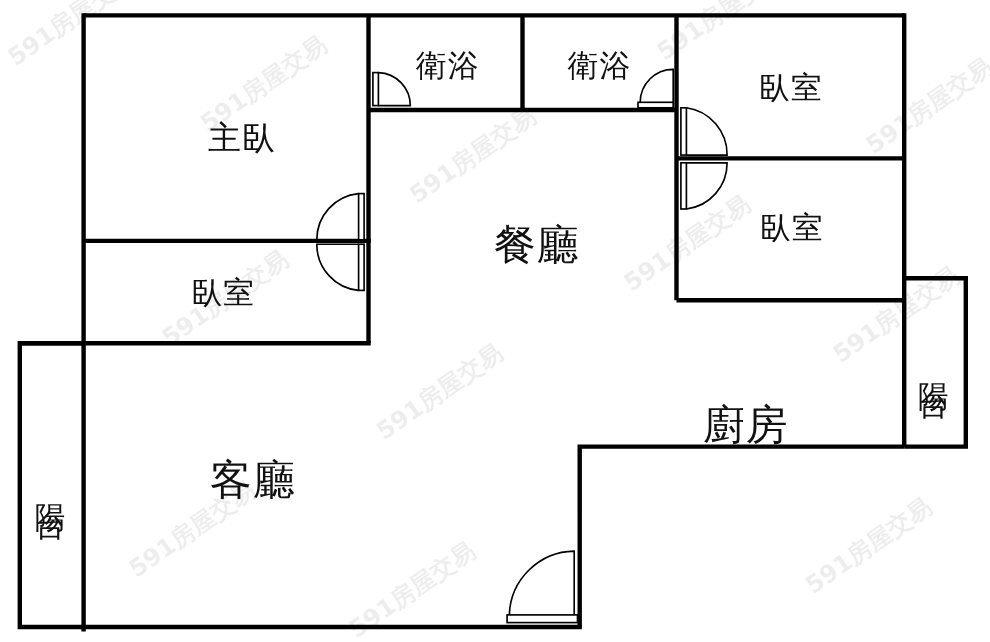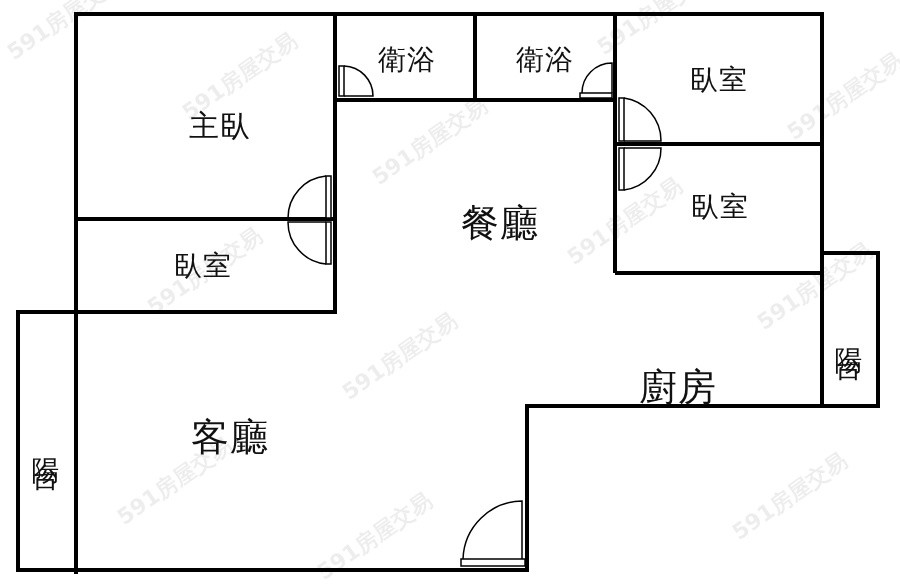--- a/index.html
+++ b/index.html
@@ -86,17 +86,17 @@
 <div class="wm" style="left:320px;top:560px;">591房屋交易</div>
 <div class="wm" style="left:735px;top:520px;">591房屋交易</div>
 <div class="wm" style="left:600px;top:35px;">591房屋交易</div>
 
 <div class="room-label mid" style="left:220px;top:126px;">主臥</div>
 <div class="room-label small" style="left:203px;top:266px;">臥室</div>
 <div class="room-label small" style="left:407px;top:60px;">衛浴</div>
 <div class="room-label small" style="left:545px;top:60px;">衛浴</div>
 <div class="room-label small" style="left:719px;top:80px;">臥室</div>
 <div class="room-label small" style="left:720px;top:207px;">臥室</div>
-<div class="room-label big" style="left:500px;top:223px;">餐廳</div>
+<div class="room-label big" style="left:488px;top:223px;">餐廳</div>
 <div class="room-label big" style="left:678px;top:346px;margin-top:41px;">廚房</div>
 <div class="room-label big" style="left:230px;top:437px;">客廳</div>
 <div class="room-label vert" style="left:848px;top:330px;">陽台</div>
 <div class="room-label vert" style="left:45px;top:440px;">陽台</div>
 
 </body></html>

